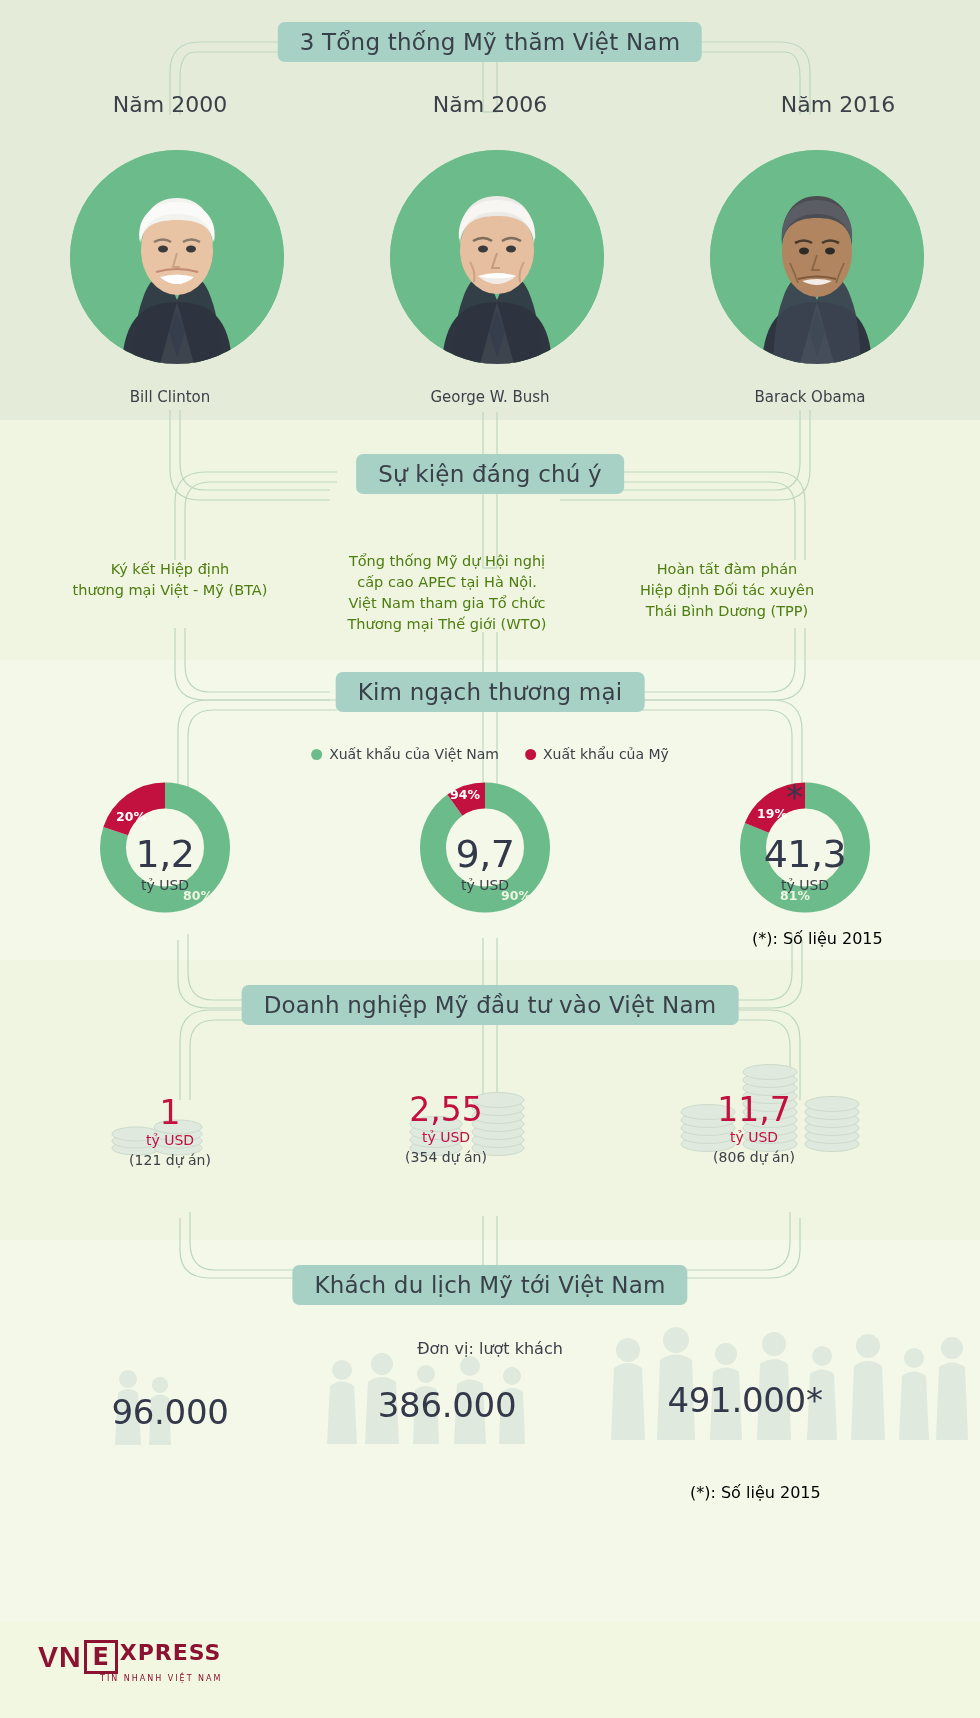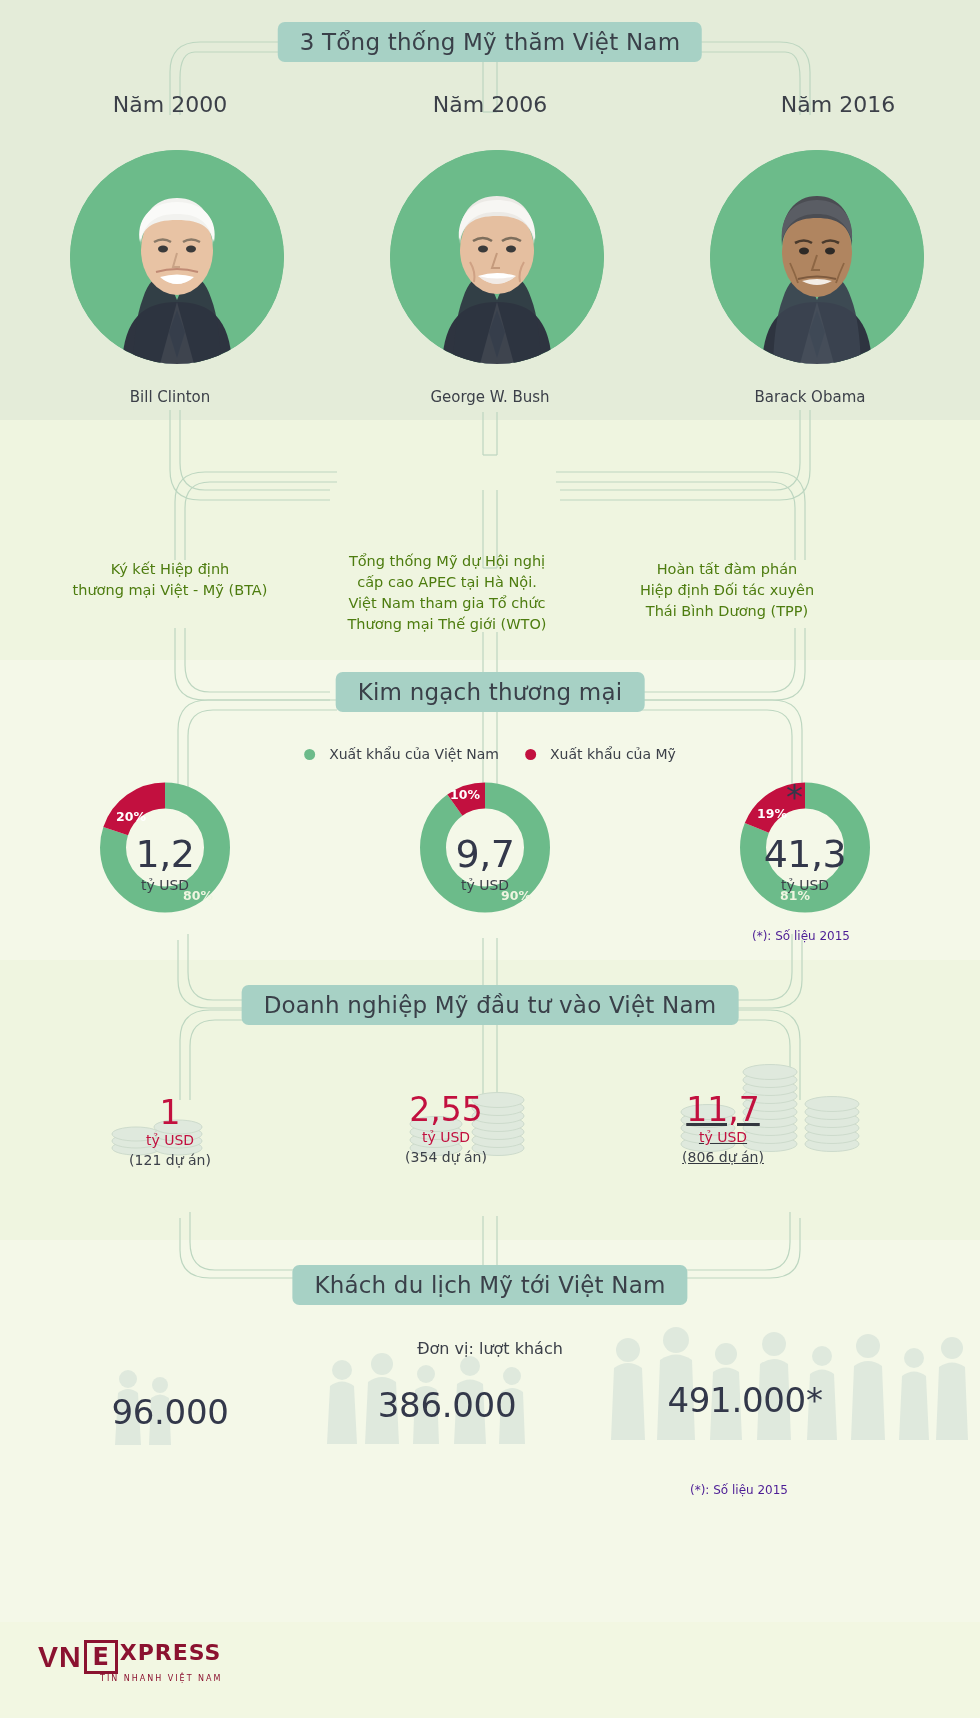--- a/index.html
+++ b/index.html
@@ -42,32 +42,32 @@
 
   
   .portrait{position:absolute;width:214px;height:214px;border-radius:50%;background:#6cbb8a;overflow:hidden;transform:translateX(-50%);}
   .pname{position:absolute;font-size:15px;color:#3c4049;transform:translateX(-50%);white-space:nowrap;}
 
   
   .evt{position:absolute;transform:translateX(-50%);text-align:center;font-size:14.5px;line-height:1.45;color:#4d7c0f;white-space:nowrap;margin-top:11px;}
 
   
   .legend{position:absolute;left:490px;transform:translateX(-50%);display:flex;gap:26px;align-items:center;font-size:14px;color:#3c4049;white-space:nowrap;}
-  .legend .it{display:flex;align-items:center;gap:14px;}
+  .legend .it{display:flex;align-items:center;gap:7px;}
   .dot{width:11px;height:11px;border-radius:50%;display:inline-block;}
 
   
   .donut{position:absolute;transform:translateX(-50%);}
   .donut .ctr{position:absolute;left:0;top:0;width:100%;height:100%;display:flex;flex-direction:column;align-items:center;justify-content:center;}
   .dval{font-size:38px;color:#33384a;line-height:1;letter-spacing:-.5px;margin-top:32px;}
   .dunit{font-size:14px;color:#3c4049;margin-top:4px;}
   .pctlbl{position:absolute;font-size:12.5px;color:#fff;font-weight:600;white-space:nowrap;}
   .pctlbl.green{color:#eef5e0;}
   .ast{position:absolute;font-size:34px;color:#33384a;line-height:1;}
-  .foot{position:absolute;font-size:12px;color:#4c1d95;white-space:nowrap;text-align:right;}
+  .foot{position:absolute;font-size:16px;color:#000000;white-space:nowrap;text-align:right;}
 
   
   .coinstack{position:absolute;transform:translateX(-50%);}
   .ival{position:absolute;transform:translateX(-50%);text-align:center;white-space:nowrap;}
   .ival .n{font-size:33px;color:#c2103f;line-height:1;}
   .ival .u{font-size:14px;color:#c2103f;margin-top:3px;}
   .ival .p{font-size:14px;color:#3c4049;margin-top:4px;}
 
   
   .tval{position:absolute;transform:translateX(-50%);font-size:34px;color:#33384a;white-space:nowrap;letter-spacing:-.3px;}
@@ -235,20 +235,21 @@
         <path d="M107 105 L102 120 L110 120" stroke="#8d6644" stroke-width="2" fill="none"></path>
         <path d="M92 131 Q107 127 122 131 Q107 139 92 131Z" fill="#f3ede6"></path>
         <path d="M88 129 Q107 124 126 129" stroke="#7d5a3e" stroke-width="2" fill="none"></path>
         <path d="M80 113 Q85 124 88 133" stroke="#8d6644" stroke-width="1.8" fill="none"></path>
         <path d="M134 113 Q129 124 126 133" stroke="#8d6644" stroke-width="1.8" fill="none"></path>
       </g>
     </svg>
   </div>
   <div class="pname" style="left:810px;top:388px;">Barack Obama</div>
 
+  <div class="pill" style="top:454px;">Sự kiện đáng chú ý</div>
 
   <div class="evt" style="left:170px;top:548px;">
     <div>Ký kết Hiệp định</div>
     <div>thương mại Việt - Mỹ (BTA)</div>
   </div>
 
   <div class="evt" style="left:447px;top:540px;">
     <div>Tổng thống Mỹ dự Hội nghị</div>
     <div>cấp cao APEC tại Hà Nội.</div>
     <div>Việt Nam tham gia Tổ chức</div>
@@ -290,21 +291,21 @@
   <div class="donut" style="left:485px;top:779px;width:137px;height:137px;">
     <svg width="137" height="137" viewBox="0 0 137 137">
       <circle cx="68.5" cy="68.5" r="52" fill="none" stroke="#6cbb8a" stroke-width="26" stroke-dasharray="294.1 32.7" transform="rotate(-90 68.5 68.5)"></circle>
       <circle cx="68.5" cy="68.5" r="52" fill="none" stroke="#c2103f" stroke-width="26" stroke-dasharray="32.7 294.1" stroke-dashoffset="-294.1" transform="rotate(-90 68.5 68.5)"></circle>
     </svg>
     <div class="ctr">
       <div class="dval">9,7</div>
       <div class="dunit">tỷ USD</div>
     </div>
   </div>
-  <div class="pctlbl" style="left:450px;top:787px;">10%</div>
+  <div class="pctlbl" style="left:450px;top:787px;">94%</div>
   <div class="pctlbl green" style="left:501px;top:888px;">90%</div>
 
   <div class="donut" style="left:805px;top:779px;width:137px;height:137px;">
     <svg width="137" height="137" viewBox="0 0 137 137">
       <circle cx="68.5" cy="68.5" r="52" fill="none" stroke="#6cbb8a" stroke-width="26" stroke-dasharray="264.7 62.1" transform="rotate(-90 68.5 68.5)"></circle>
       <circle cx="68.5" cy="68.5" r="52" fill="none" stroke="#c2103f" stroke-width="26" stroke-dasharray="62.1 264.7" stroke-dashoffset="-264.7" transform="rotate(-90 68.5 68.5)"></circle>
     </svg>
     <div class="ctr">
       <div class="dval">41,3</div>
       <div class="dunit">tỷ USD</div>
@@ -380,21 +381,21 @@
           <ellipse cx="100" cy="32" rx="27" ry="7.5"></ellipse>
         <ellipse cx="162" cy="104" rx="27" ry="7.5"></ellipse>
           <ellipse cx="162" cy="96" rx="27" ry="7.5"></ellipse>
           <ellipse cx="162" cy="88" rx="27" ry="7.5"></ellipse>
           <ellipse cx="162" cy="80" rx="27" ry="7.5"></ellipse>
           <ellipse cx="162" cy="72" rx="27" ry="7.5"></ellipse>
           <ellipse cx="162" cy="64" rx="27" ry="7.5"></ellipse>
       </g>
     </svg>
   </div>
-  <div class="ival" style="left:723px;top:1093px;text-decoration:underline;">
+  <div class="ival" style="left:754px;top:1093px;">
     <div class="n">11,7</div>
     <div class="u">tỷ USD</div>
     <div class="p">(806 dự án)</div>
   </div>
 
   <div class="pill" style="top:1265px;">Khách du lịch Mỹ tới Việt Nam</div>
   <div class="unitlbl" style="top:1339px;">Đơn vị: lượt khách</div>
 
   <svg class="conn-svg" width="980" height="1718" style="pointer-events:none;">
     <g fill="#dfe9dd">

